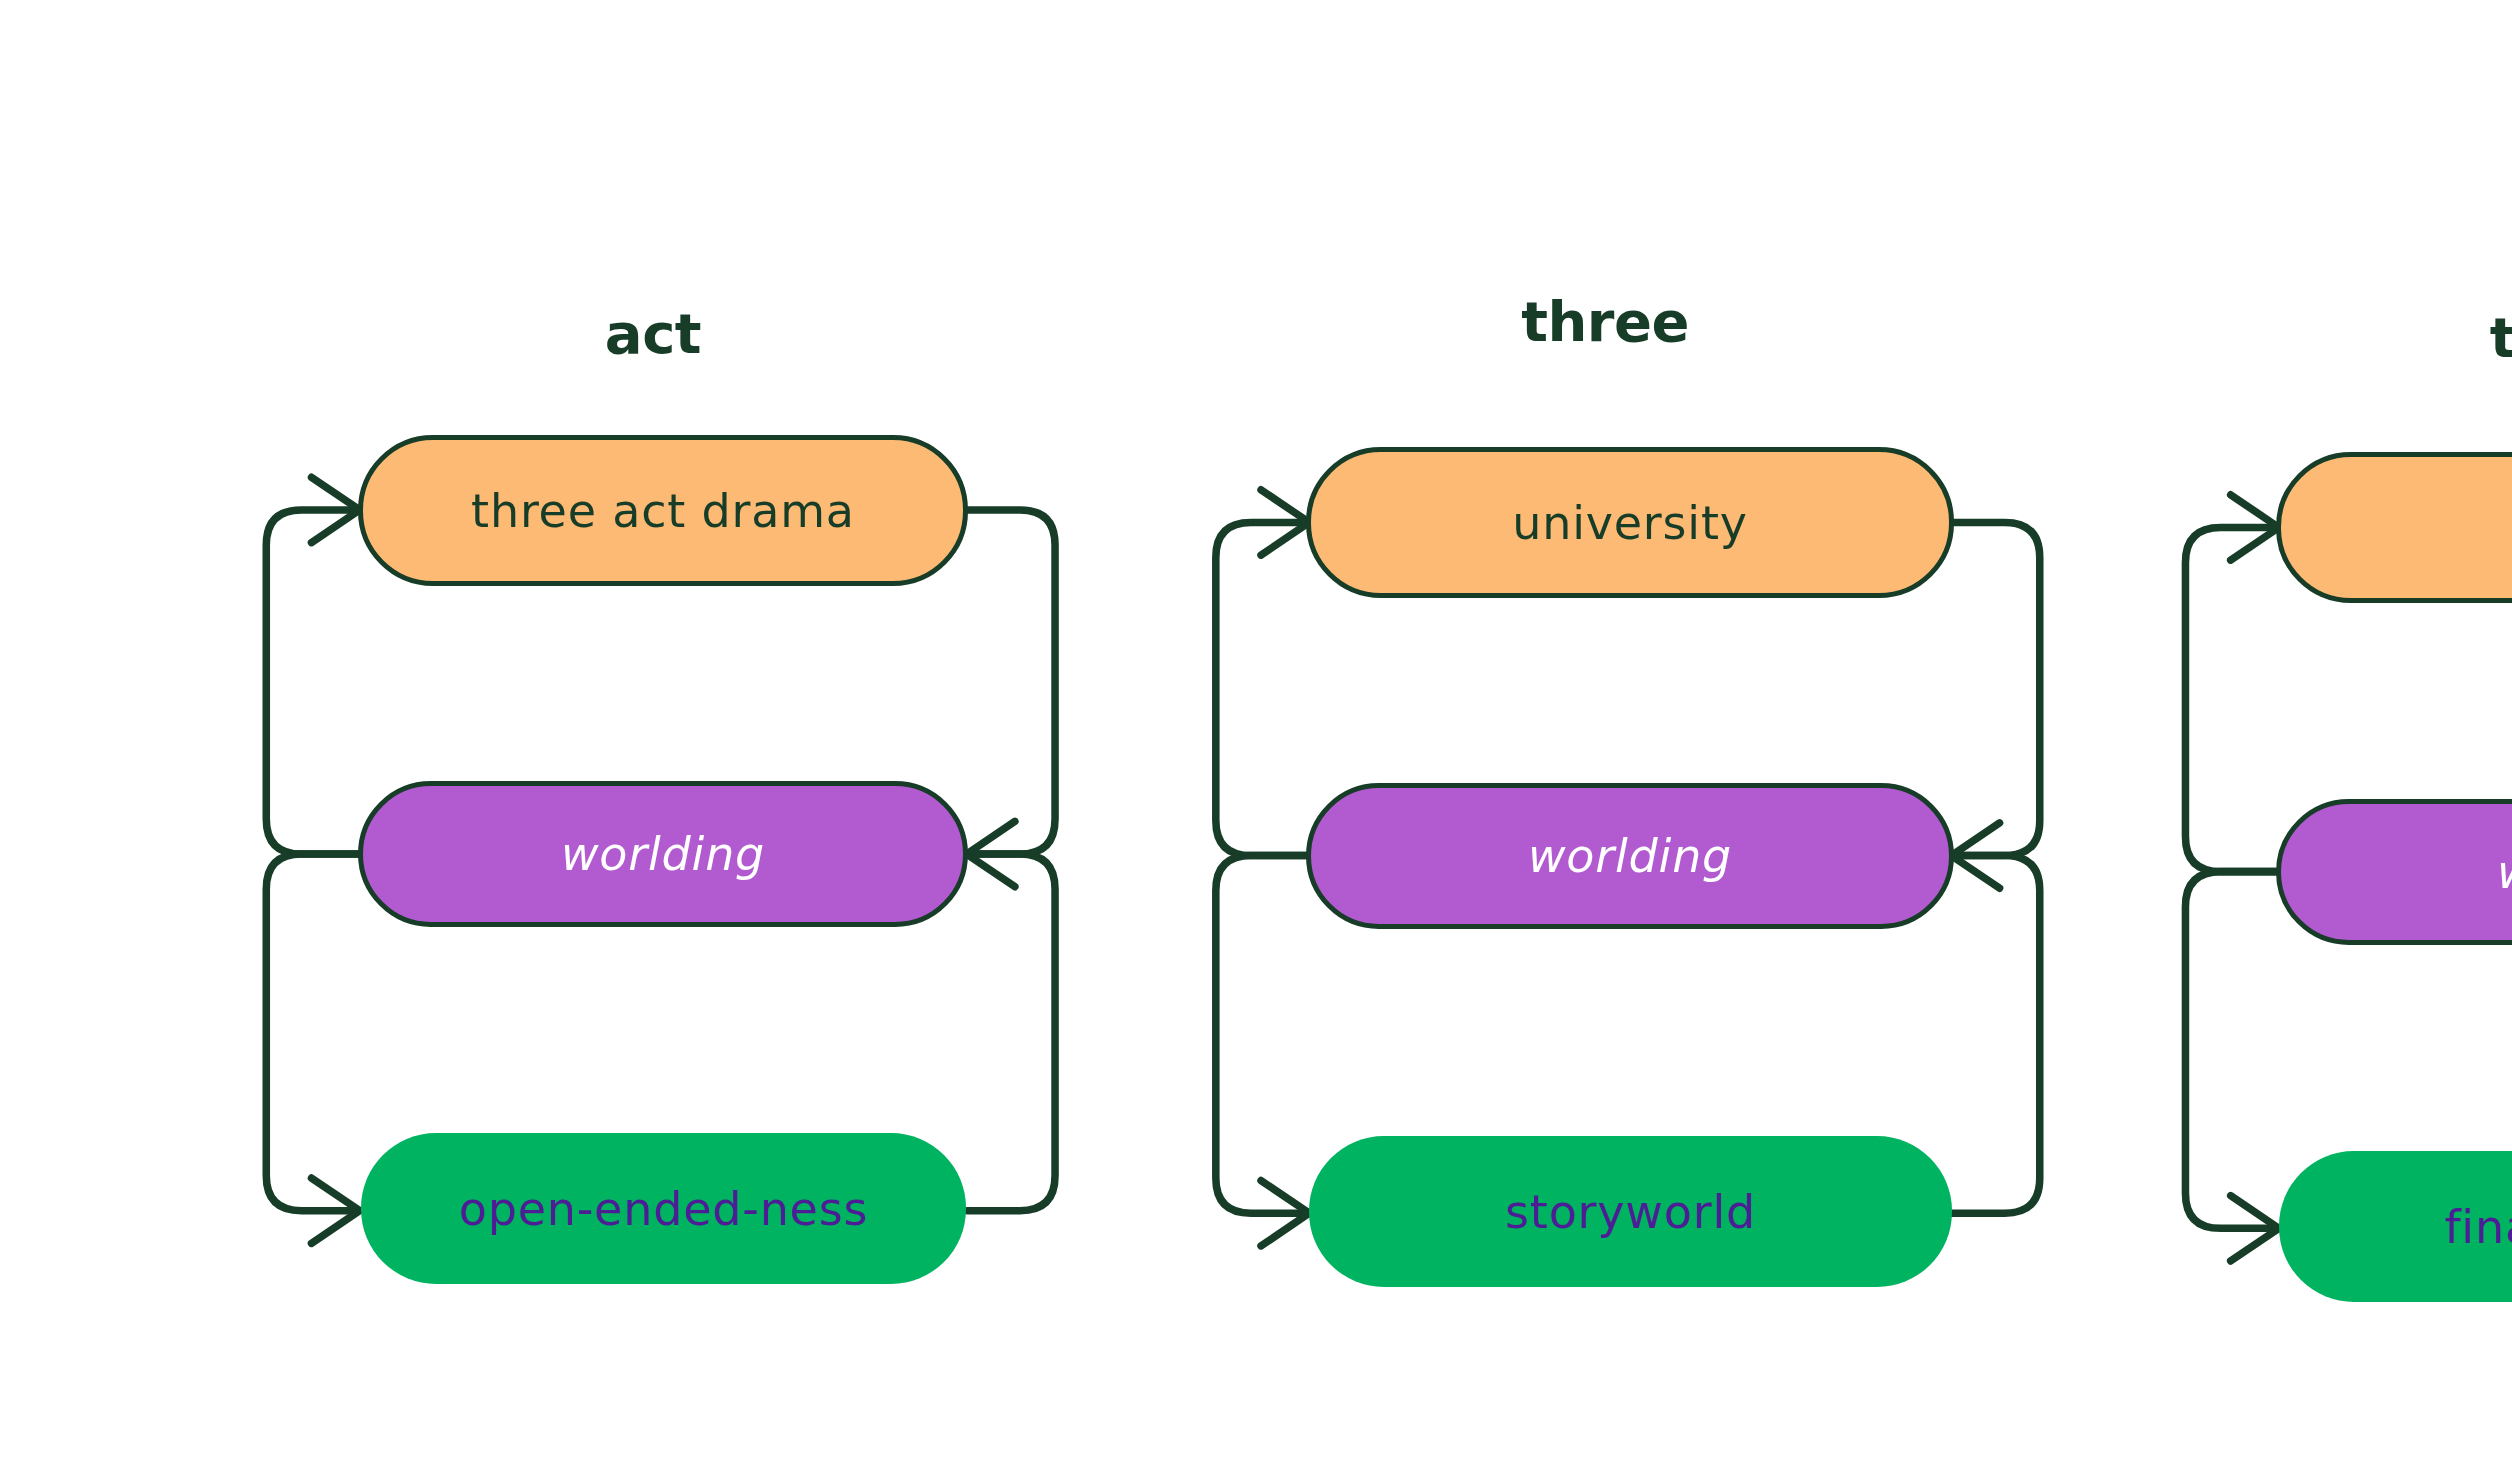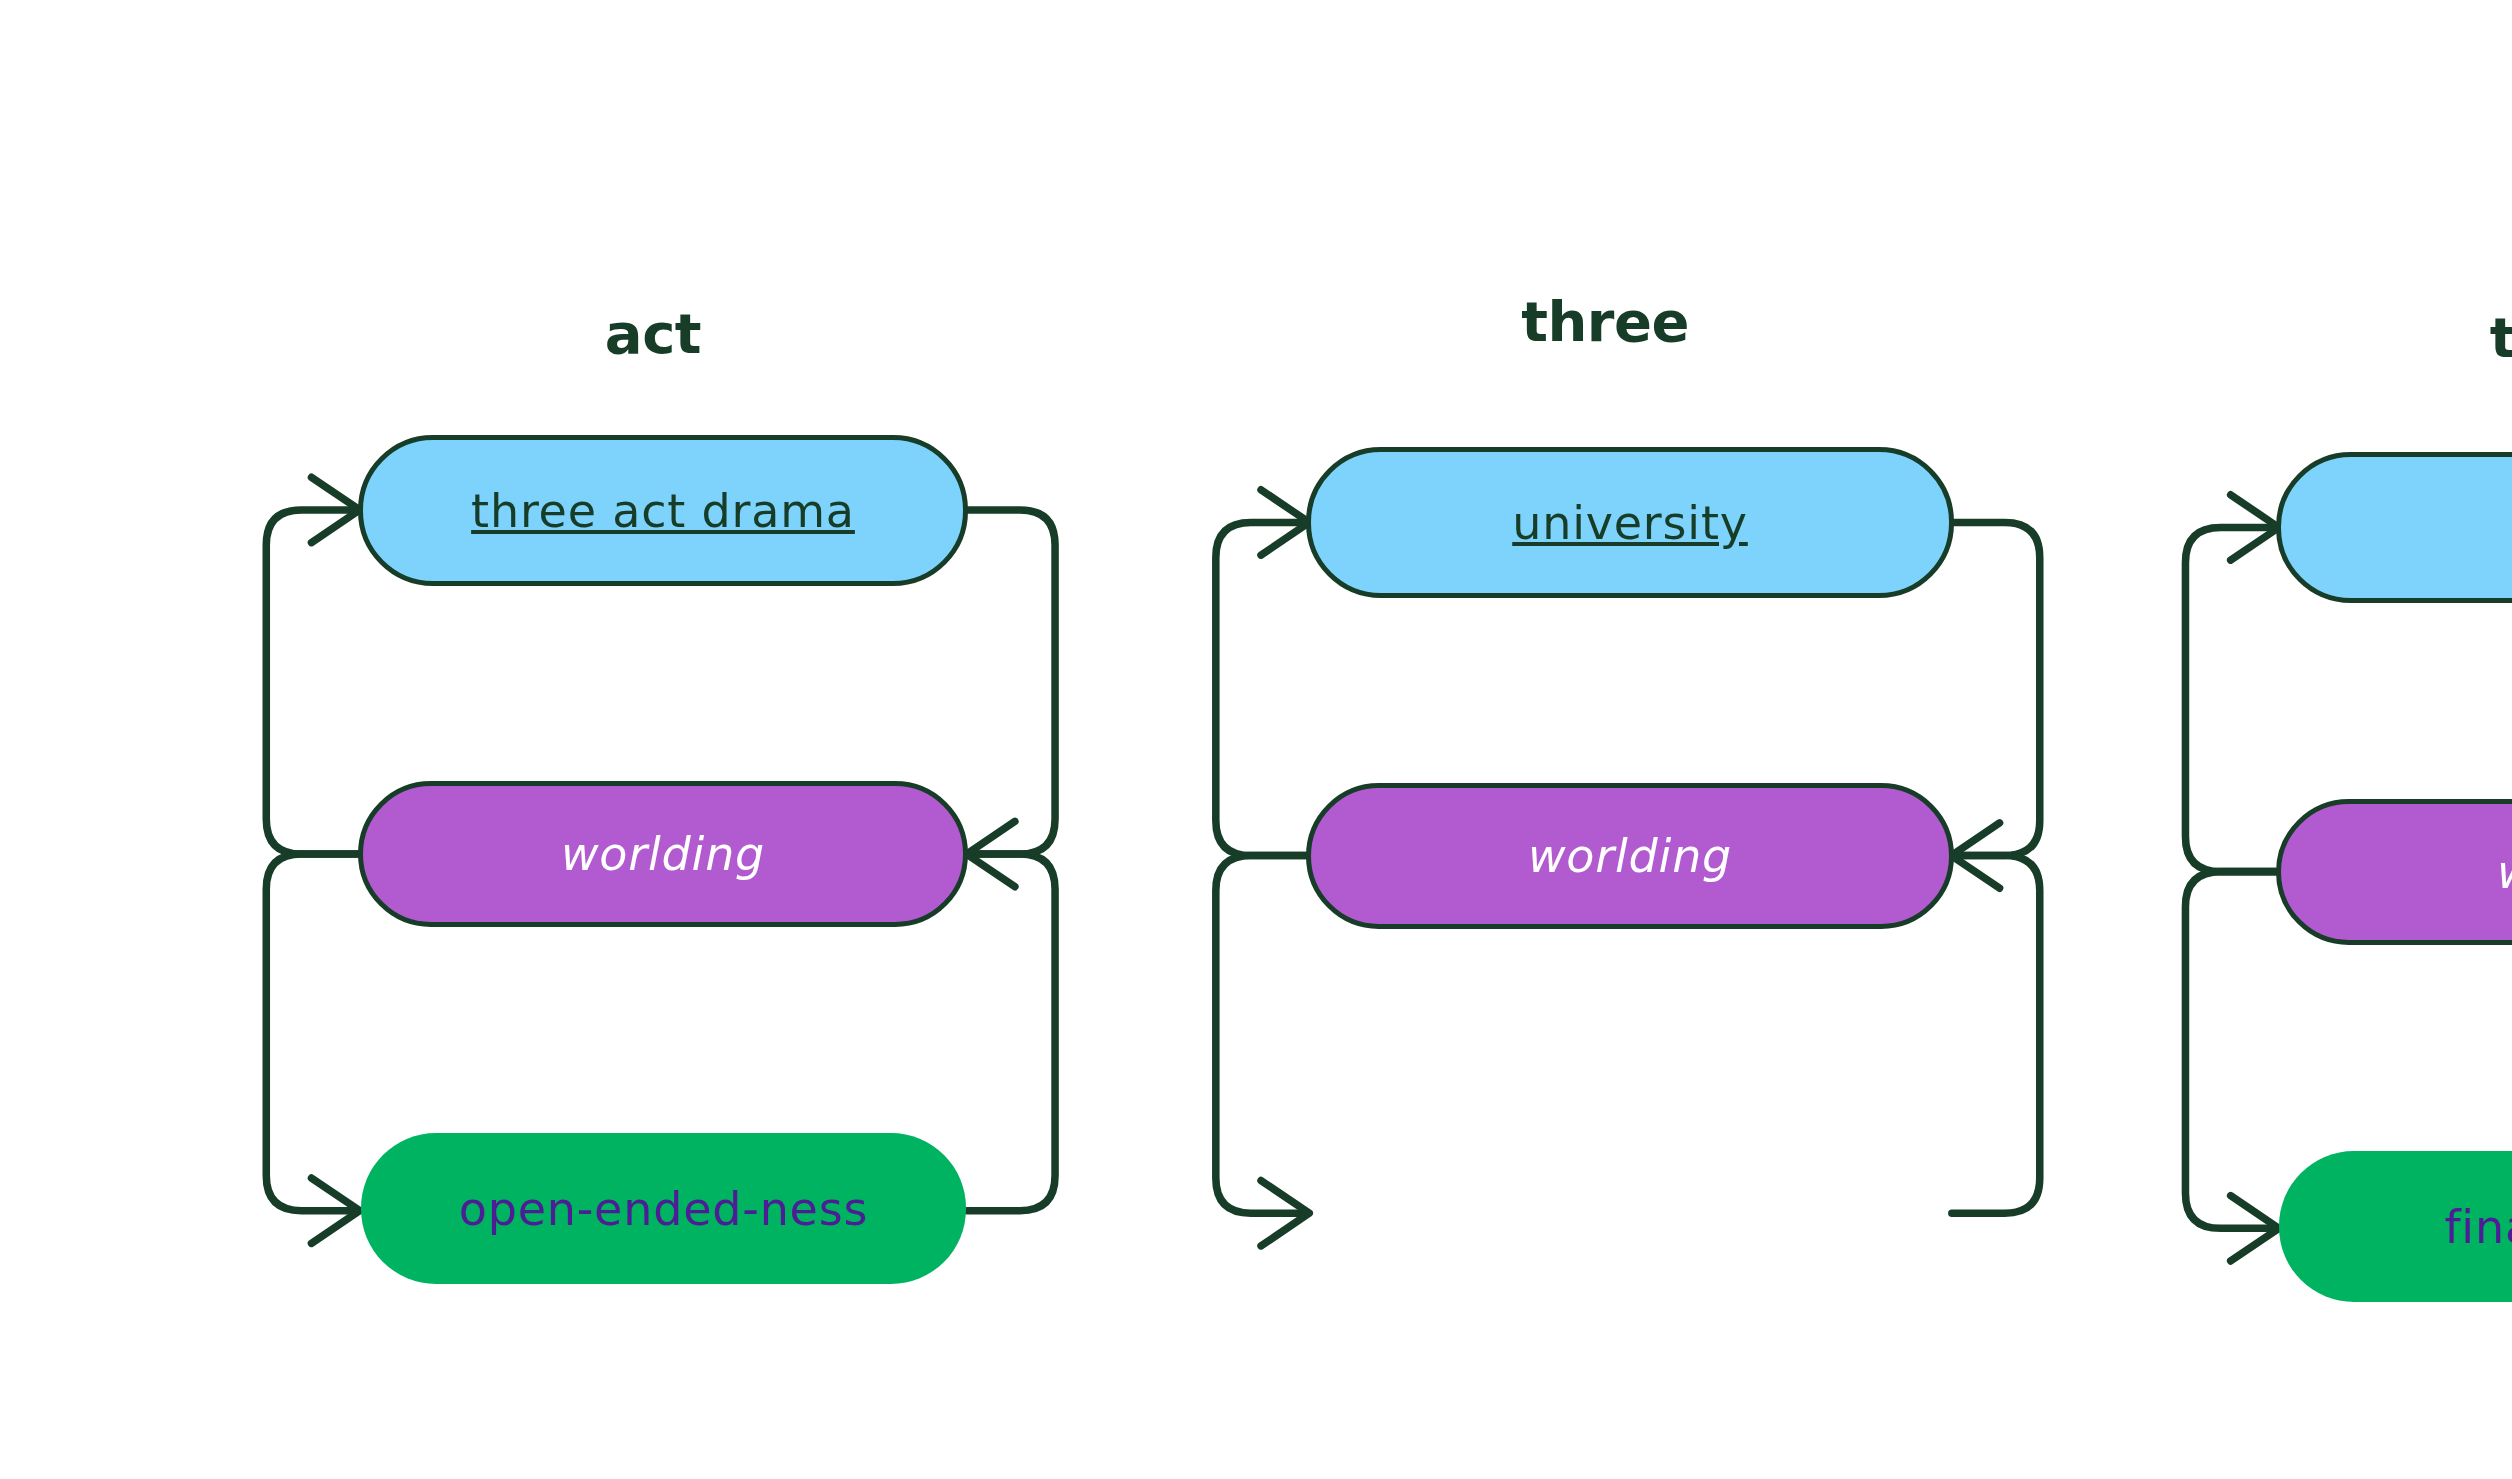--- a/index.html
+++ b/index.html
@@ -25,24 +25,23 @@
     box-sizing:border-box;
     display:flex;
     align-items:center;
     justify-content:center;
     white-space:nowrap;
     font-family:"DejaVu Sans", sans-serif;
     font-size:46px;
     letter-spacing:0.8px;
   }
   .node-plain{
-    background:#7dd3fc;
+    background:#fdba74;
     border:5.5px solid #173D28;
     color:#173D28;
-    text-decoration:underline;
   }
   .node-accent{
     border:5.5px solid #173D28;
     color:#ffffff;
     font-style:italic;
   }
   .node-leaf{
     border:none;
     color:#4c1d95;
   }
@@ -100,20 +99,21 @@
   <div class="node node-plain" style="left:358px;top:435px;width:610px;height:151px;border-radius:75px;">three act drama</div>
 
   <div class="node node-accent" style="left:358px;top:781px;width:610px;height:146px;border-radius:73px;background:#B25AD0;">worlding</div>
 
   <div class="node node-leaf" style="left:361px;top:1133px;width:605px;height:151px;border-radius:75px;background:#00B361;">open-ended-ness</div>
 
   <div class="node node-plain" style="left:1306px;top:447px;width:648px;height:151px;border-radius:75px;">university</div>
 
   <div class="node node-accent" style="left:1306px;top:783px;width:648px;height:146px;border-radius:73px;background:#B25AD0;">worlding</div>
 
+  <div class="node node-leaf" style="left:1309px;top:1136px;width:643px;height:151px;border-radius:75px;background:#00B361;">storyworld</div>
 
   <div class="node node-plain" style="left:2276px;top:452px;width:646px;height:151px;border-radius:75px;">50%</div>
 
   <div class="node node-accent" style="left:2276px;top:799px;width:646px;height:146px;border-radius:73px;background:#B25AD0;">worlding</div>
 
   <div class="node node-leaf" style="left:2279px;top:1151px;width:641px;height:151px;border-radius:75px;background:#00B361;">final seminar</div>
 
 </div>
 
 

